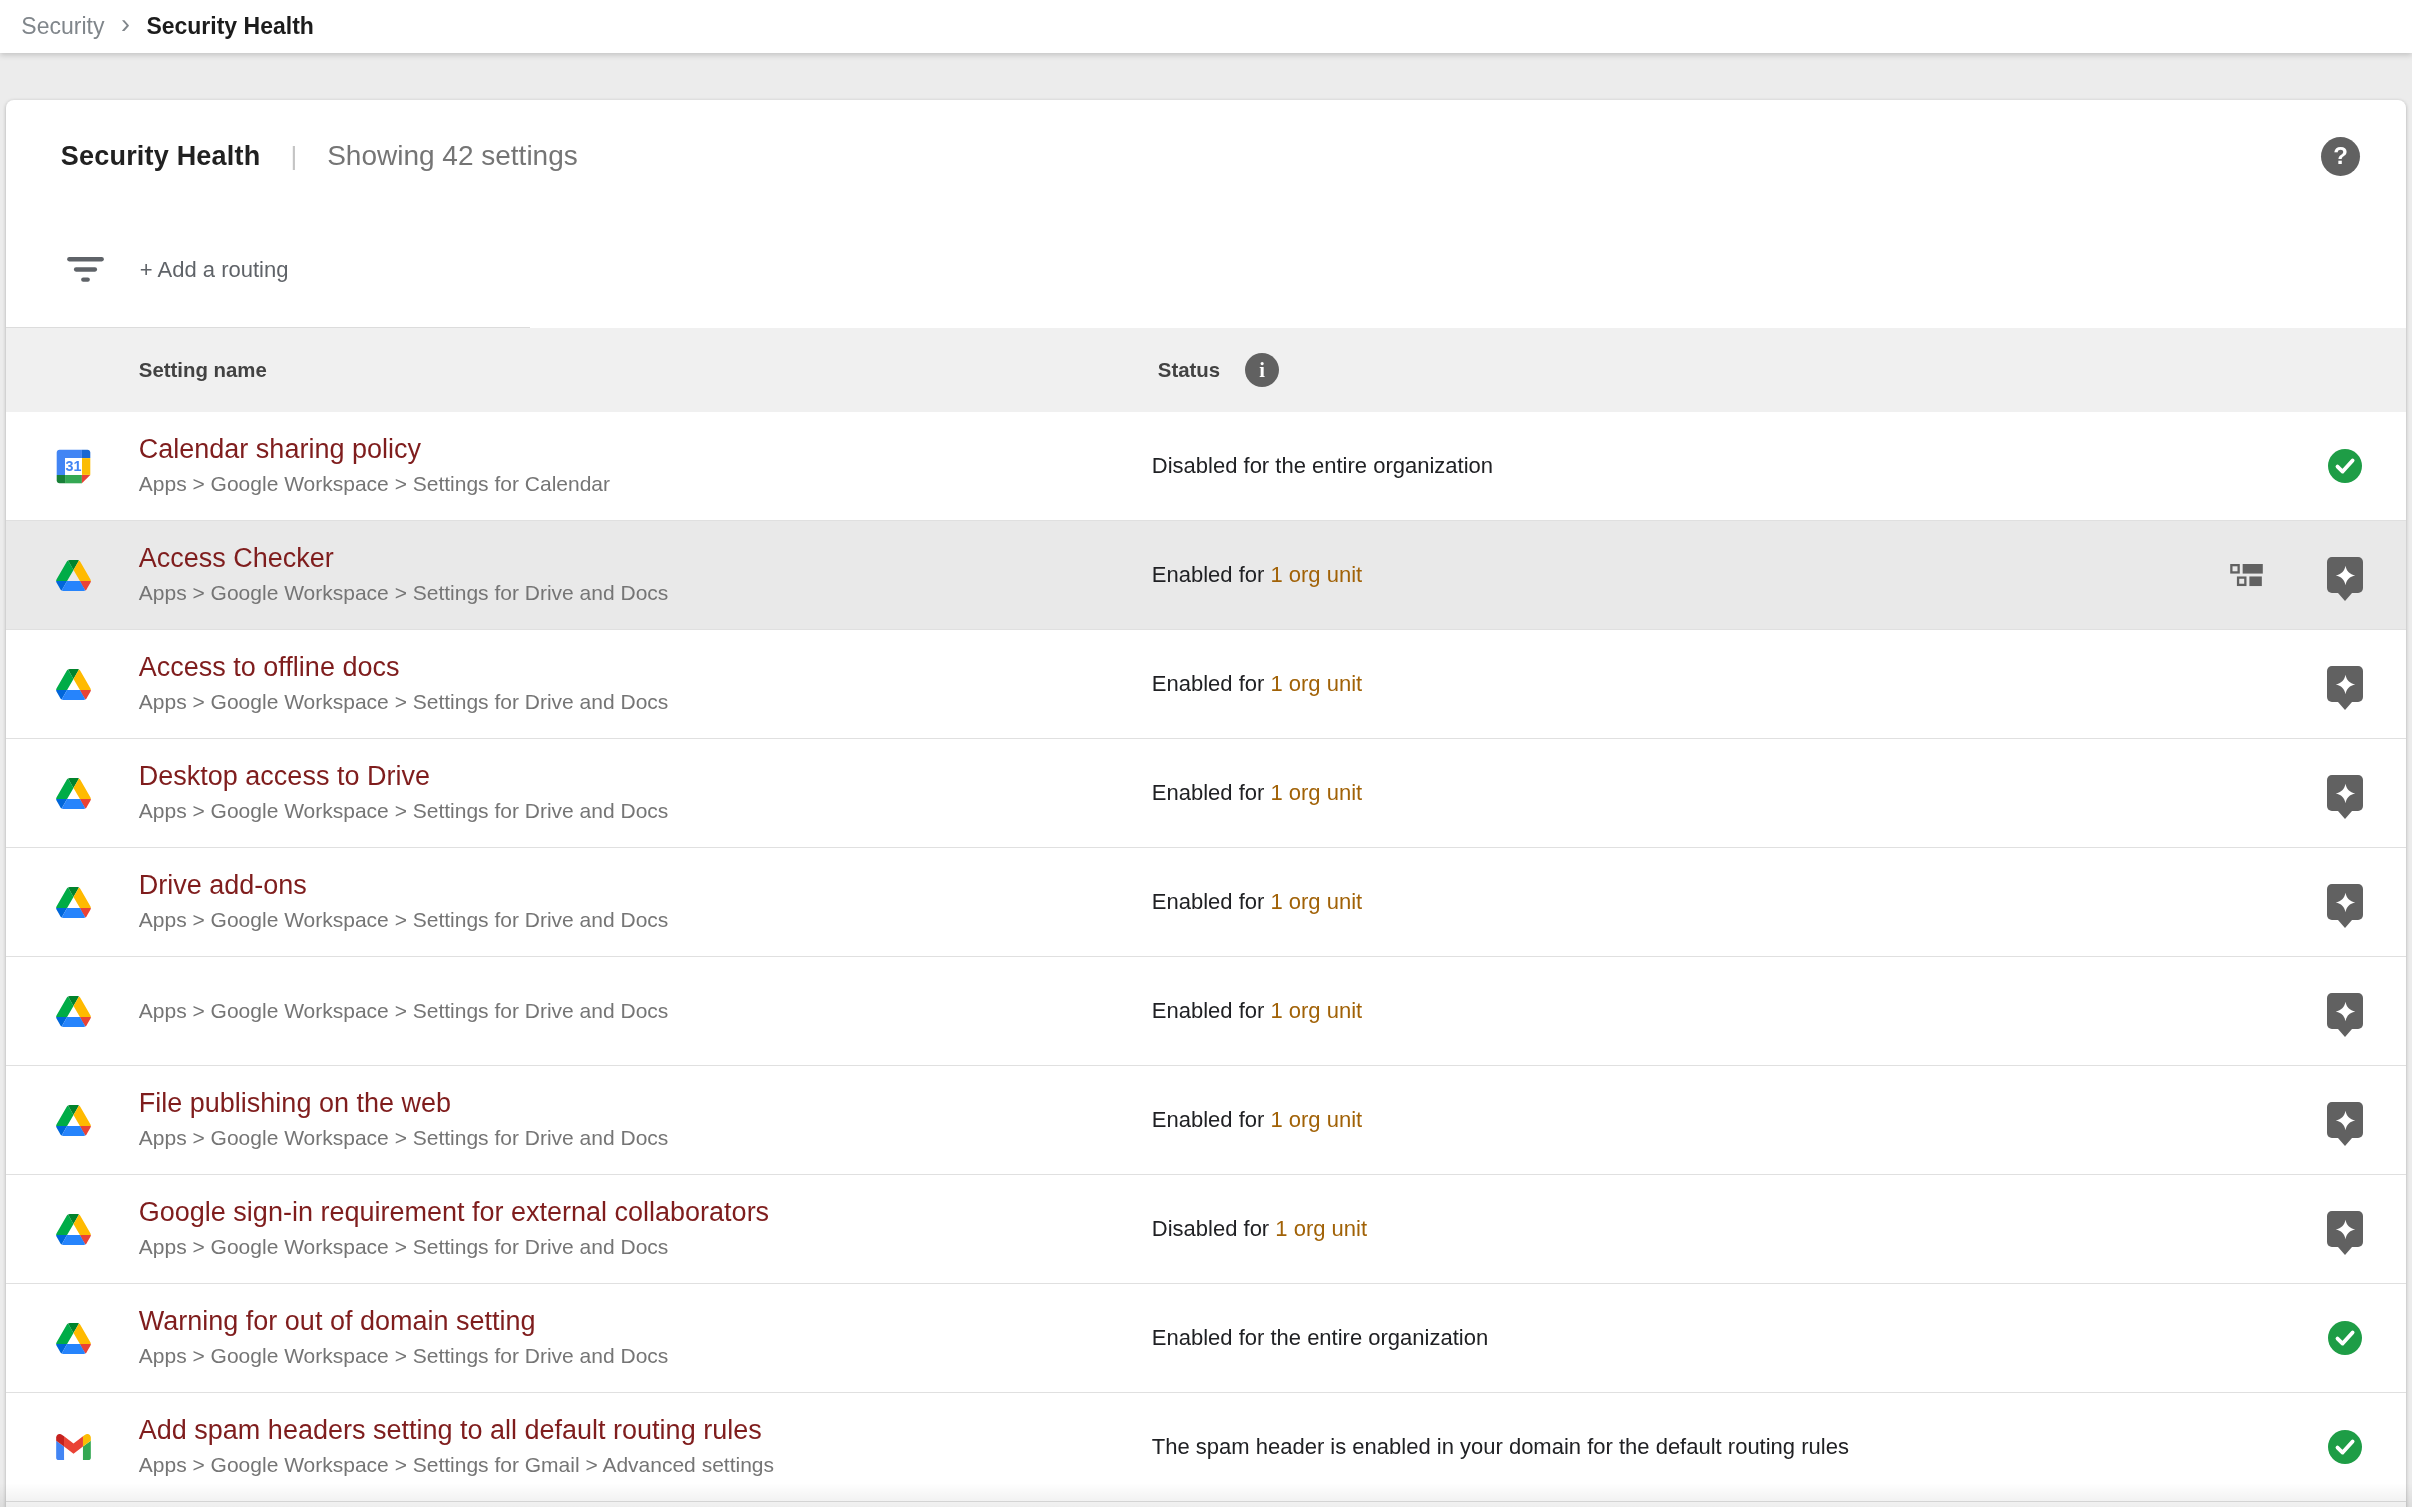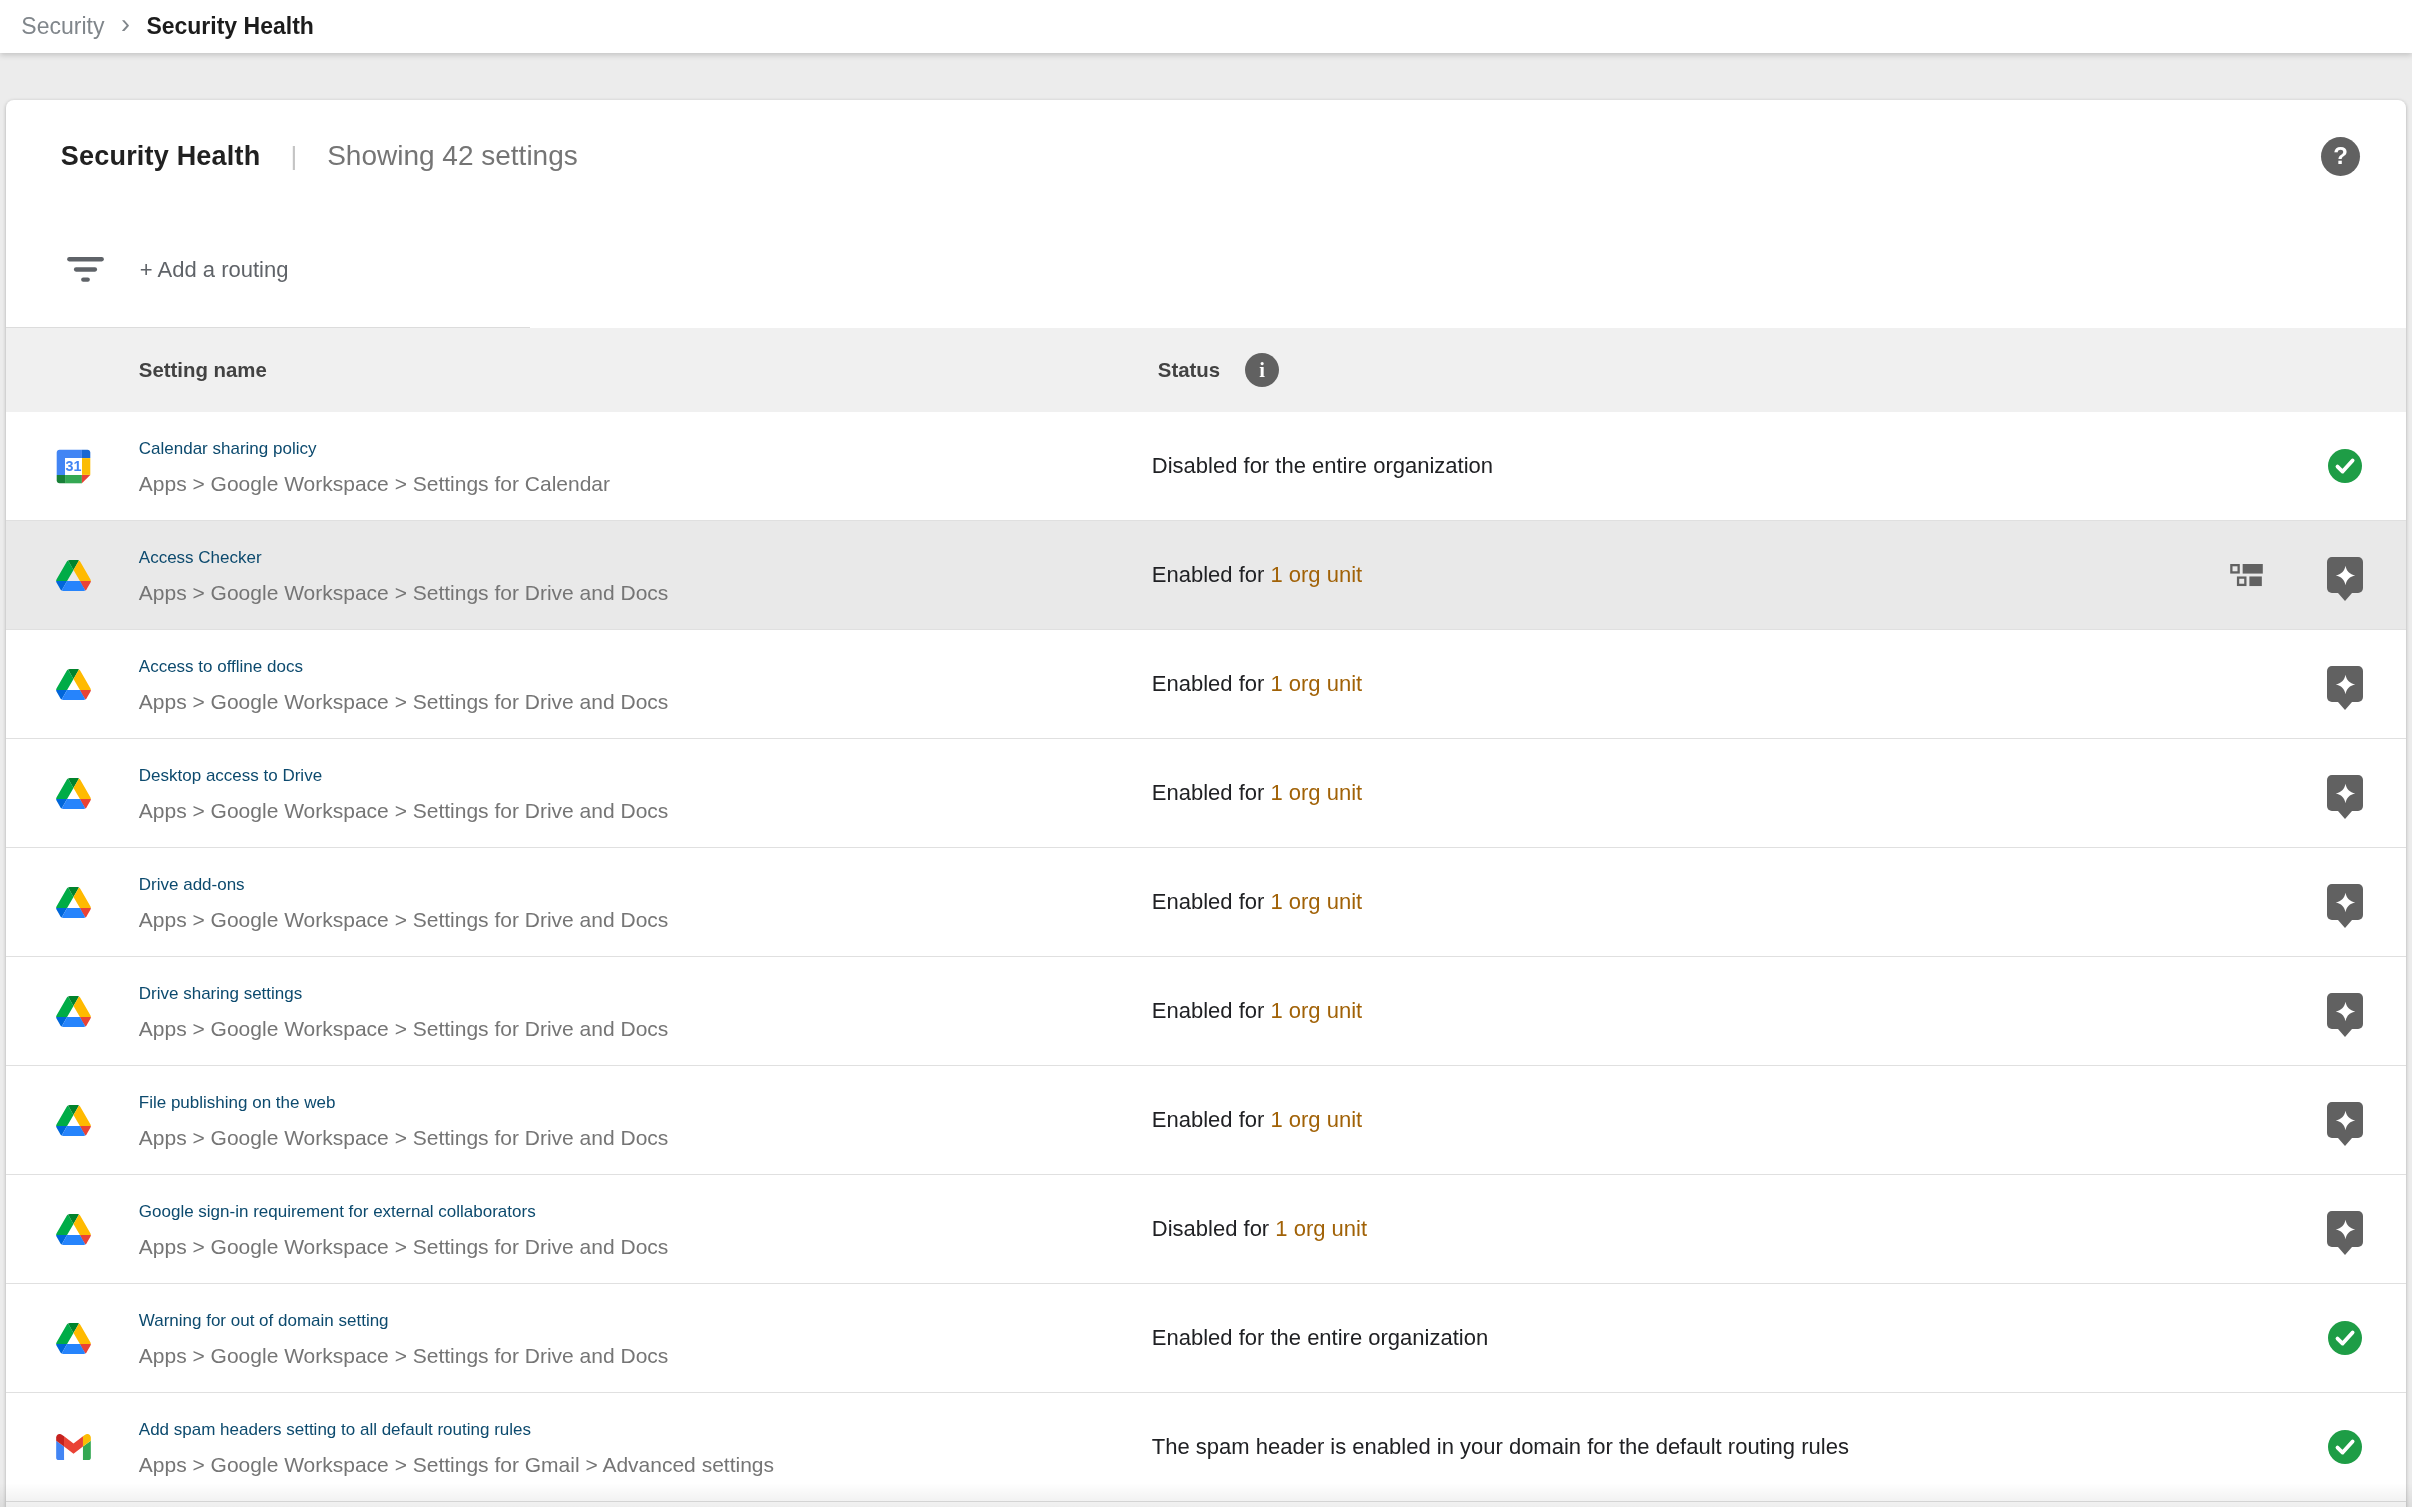--- a/index.html
+++ b/index.html
@@ -68,21 +68,21 @@
   .info-badge i { font-style:normal; color:#fff; font-size:20.4px; font-weight:700; font-family:"Liberation Serif", serif; }
 
   
   .row {
     height:109px; display:flex; align-items:center;
     background:#fff; border-bottom:1px solid #e0e0e0; cursor:pointer;
   }
   .row.highlighted { background:#e9e9e9; }
   .cell-icon { width:35px; margin-left:50px; flex-shrink:0; display:flex; justify-content:center; }
   .cell-name { margin-left:48px; width:1013px; display:flex; flex-direction:column; justify-content:center; }
-  .setting-title { font-size:17px; color:#0c4a6e; line-height:28px; margin-bottom:7.8px; }
+  .setting-title { font-size:27px; color:#7f1d1d; line-height:28px; margin-bottom:7.8px; }
   .setting-path { font-size:21px; color:#757575; line-height:26px; }
   .cell-status { flex:1; font-size:22px; color:#202124; white-space:nowrap; }
   .org-link { color:#a16207; text-decoration:none; cursor:pointer; }
   .trailing { display:flex; align-items:center; gap:64px; margin-right:43px; }
   .rule-icon { display:flex; }
   .rec-badge {
     width:36px; height:36px; background:#616161; border-radius:4.9px;
     position:relative; display:flex; align-items:center; justify-content:center; cursor:pointer;
   }
   .rec-badge::after {
@@ -280,21 +280,20 @@
               <svg width="35" height="31" viewBox="0 0 87.3 78">
     <path d="m6.6 66.85 3.85 6.65c.8 1.4 1.95 2.5 3.3 3.3l13.75-23.8h-27.5c0 1.55.4 3.1 1.2 4.5z" fill="#0066da"></path>
     <path d="m43.65 25-13.75-23.8c-1.35.8-2.5 1.9-3.3 3.3l-25.4 44a9.06 9.06 0 0 0 -1.2 4.5h27.5z" fill="#00ac47"></path>
     <path d="m73.55 76.8c1.35-.8 2.5-1.9 3.3-3.3l1.6-2.75 7.65-13.25c.8-1.4 1.2-2.95 1.2-4.5h-27.502l5.852 11.5z" fill="#ea4335"></path>
     <path d="m43.65 25 13.75-23.8c-1.35-.8-2.9-1.2-4.5-1.2h-18.5c-1.6 0-3.15.45-4.5 1.2z" fill="#00832d"></path>
     <path d="m59.8 53h-32.3l-13.75 23.8c1.35.8 2.9 1.2 4.5 1.2h50.8c1.6 0 3.15-.45 4.5-1.2z" fill="#2684fc"></path>
     <path d="m73.4 26.5-12.7-22c-.8-1.4-1.95-2.5-3.3-3.3l-13.75 23.8 16.15 28h27.45c0-1.55-.4-3.1-1.2-4.5z" fill="#ffba00"></path>
   </svg>
             </span>
     <div class="cell-name">
-      <div class="setting-title">Drive sharing settings</div>
       <div class="setting-path">Apps &gt; Google Workspace &gt; Settings for Drive and Docs</div>
     </div>
     <div class="cell-status"><span>Enabled for </span><a class="org-link">1 org unit</a></div>
     <div class="trailing">
 
       <span class="rec-badge">
         <svg width="25" height="25" viewBox="0 0 36 36">
           <path d="M18 4 C19.6 12 24 16.4 32 18 C24 19.6 19.6 24 18 32 C16.4 24 12 19.6 4 18 C12 16.4 16.4 12 18 4 Z" fill="#ffffff"></path>
         </svg>
       </span>

